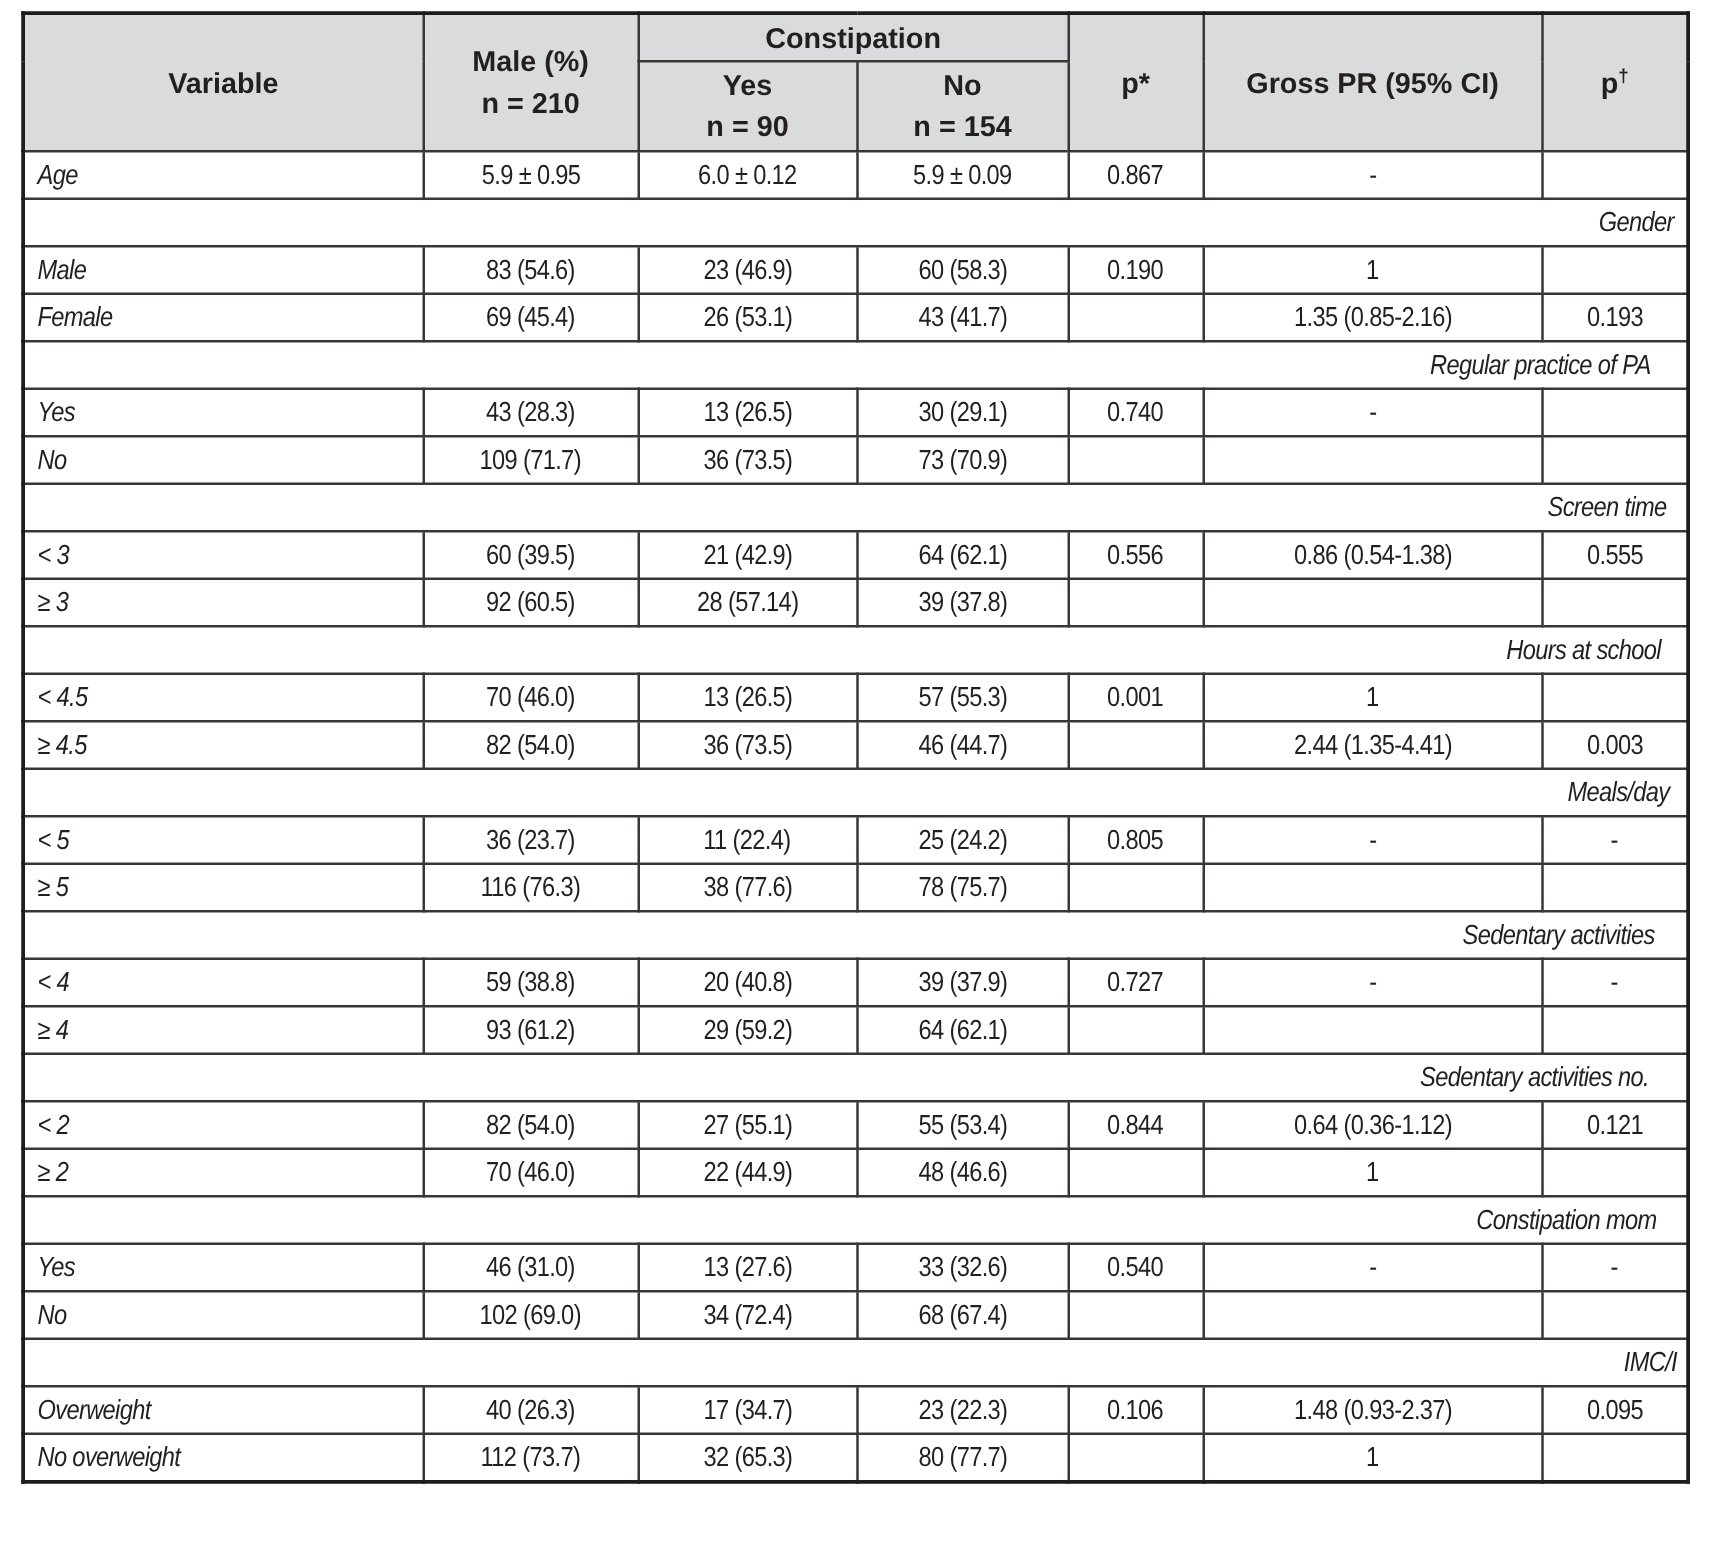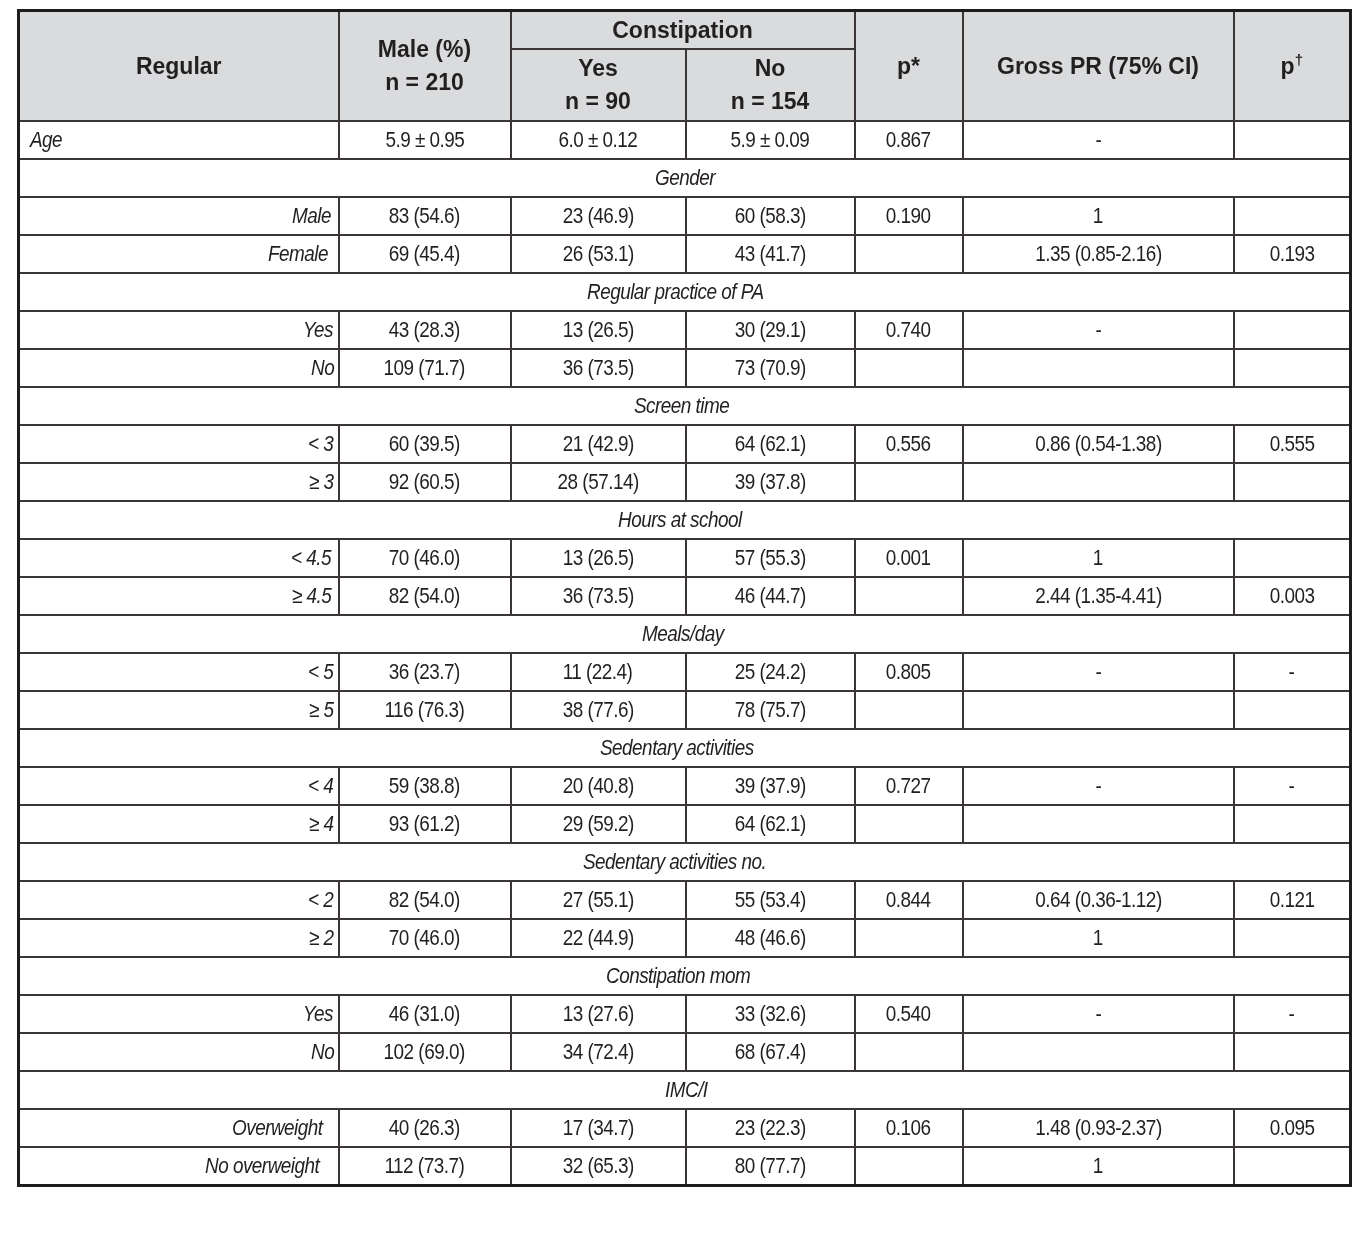--- a/index.html
+++ b/index.html
@@ -45,24 +45,24 @@
     text-align: center;
     letter-spacing: -0.6px;
     font-stretch: condensed;
     transform-origin: center;
   }
   tbody td.label {
     text-align: left;
     padding-left: 10px;
     font-style: italic;
   }
-  tbody td.label.sub-label { padding-left: 25px; text-align: right; }
+  tbody td.label.sub-label { padding-left: 10px; }
   tbody tr.group-row td {
     font-style: italic;
-    text-align: center;
+    text-align: right;
     padding-left: 10px;
   }
   .cond { display: inline-block; transform: scaleX(0.86); transform-origin: center; white-space: nowrap; }
   td.label .cond, tr.group-row .cond { transform-origin: left center; }
   sup { font-size: 15px; line-height: 0; }
 </style>
 </head>
 <body>
 
 <div class="tbl-wrap">
@@ -71,28 +71,28 @@
       <col class="c-var">
         <col class="c-total">
         <col class="c-yes">
         <col class="c-no">
         <col class="c-p">
         <col class="c-pr">
         <col class="c-p2">
     </colgroup>
     <thead>
       <tr class="h1">
-        <th rowspan="2" class="variable-h"><span>Regular</span></th>
+        <th rowspan="2" class="variable-h"><span>Variable</span></th>
         <th rowspan="2">
           <span class="sub">Male (%)</span>
           <span class="sub">n = 210</span>
         </th>
         <th colspan="2">Constipation</th>
         <th rowspan="2">p*</th>
-        <th rowspan="2">Gross PR (75% CI)</th>
+        <th rowspan="2">Gross PR (95% CI)</th>
         <th rowspan="2"><span>p</span><sup>†</sup></th>
       </tr>
       <tr class="h2">
         <th>
           <span class="sub">Yes</span>
           <span class="sub">n = 90</span>
         </th>
         <th>
           <span class="sub">No</span>
           <span class="sub">n = 154</span>

